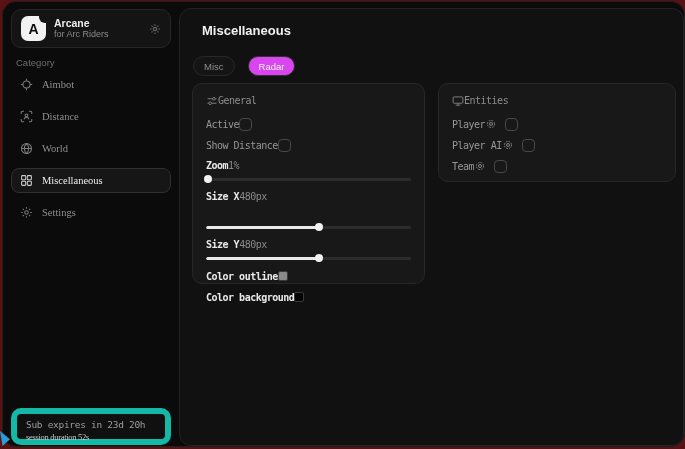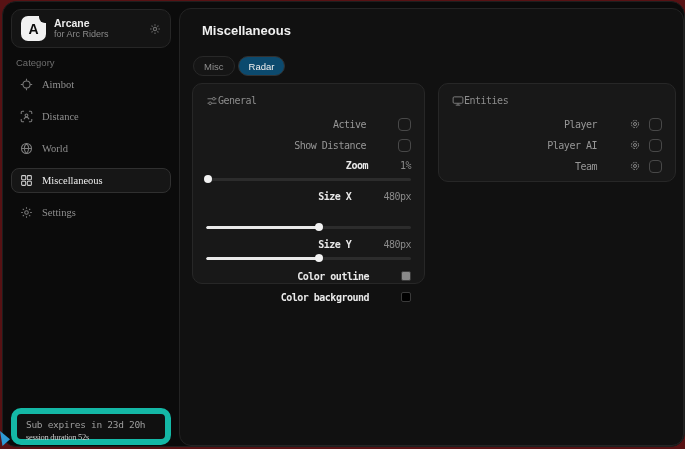--- a/index.html
+++ b/index.html
@@ -34,34 +34,34 @@
   .sb-footer .l1{ font-size:9.5px; color:#9d9d9d; letter-spacing:-0.3px; }
   .sb-footer .l2{ font-size:8.5px; color:#c9c9c9; margin-top:2px; letter-spacing:-0.3px;font-family:Liberation Serif, serif; }
 
   .cursor-tri{ position:absolute; left:0; bottom:3px; width:10px; height:15px; z-index:5;
     background:#2e9bd6; clip-path:polygon(0 0, 100% 55%, 25% 100%); }
 
   
   .main{ position:absolute; left:176px; top:6px; width:505px; height:438px;
     background:#111111; border:1px solid #232323; border-radius:12px; }
   .page-title{ position:absolute; left:22px; top:14px; font-size:13px; font-weight:bold; color:#f0f0f0; }
-  .tabs{ position:absolute; left:13px; top:47px; display:flex; gap:3px; }
+  .tabs{ position:absolute; left:13px; top:47px; display:flex; gap:13px; }
   .tab{ height:20px; padding:0 10px; border-radius:10px; display:flex; align-items:center;
     font-size:9.5px; color:#8f8f8f; background:#151515; border:1px solid #282828; }
-  .tab.active{ background:#0c4a6e; border-color:#313131; color:#f0f0f0;text-align:right; }
+  .tab.active{ background:#d946ef; border-color:#313131; color:#f0f0f0;text-align:right; }
 
   .card{ position:absolute; background:#181818; border:1px solid #272727; border-radius:10px;
     padding:9px 13px; font-family:"DejaVu Sans Mono", monospace; }
   .card-general{ left:12px; top:74px; width:233px; height:201px; }
   .card-entities{ left:258px; top:74px; width:238px; height:99px; }
   .card-head{ display:flex; align-items:center; gap:0; color:#8d8d8d;
     font-size:10px; height:15px; margin-bottom:7px; letter-spacing:-0.5px; }
   .card-head .ic{ display:flex; color:#7d7d7d; }
 
-  .row{ display:flex; align-items:center; justify-content:flex-end; height:18px; margin-bottom:3px;gap:32px; }
+  .row{ display:flex; align-items:center; justify-content:flex-start; height:18px; margin-bottom:3px; }
   .lbl-dim{ font-size:10px; color:#979797; letter-spacing:-0.5px; }
   .lbl-bright{ font-size:10px; color:#e9e9e9; font-weight:bold; letter-spacing:-0.5px; }
   .val{ font-size:10px; color:#8a8a8a; letter-spacing:-0.5px; }
 
   .checkbox{ width:13px; height:13px; border:1.3px solid #484848; border-radius:4px; background:transparent; }
 
   .slider{ position:relative; height:10px; margin:-1px 0 4px 0; display:flex; align-items:center; }
   .track{ width:100%; height:3px; background:#2c2c2c; border-radius:2px; overflow:hidden; }
   .fill{ height:100%; background:#e9e9e9; border-radius:2px; }
   .thumb{ position:absolute; top:50%; width:8px; height:8px; background:#f2f2f2;

